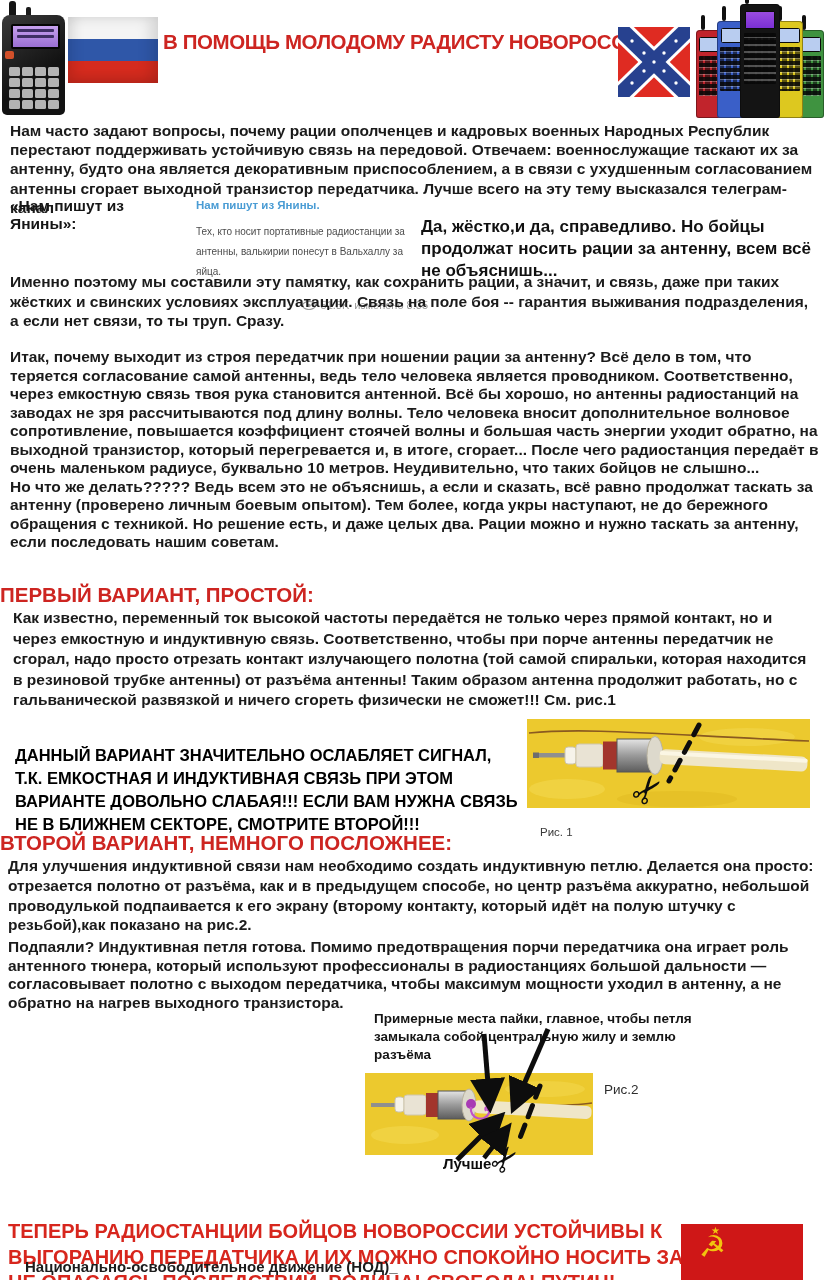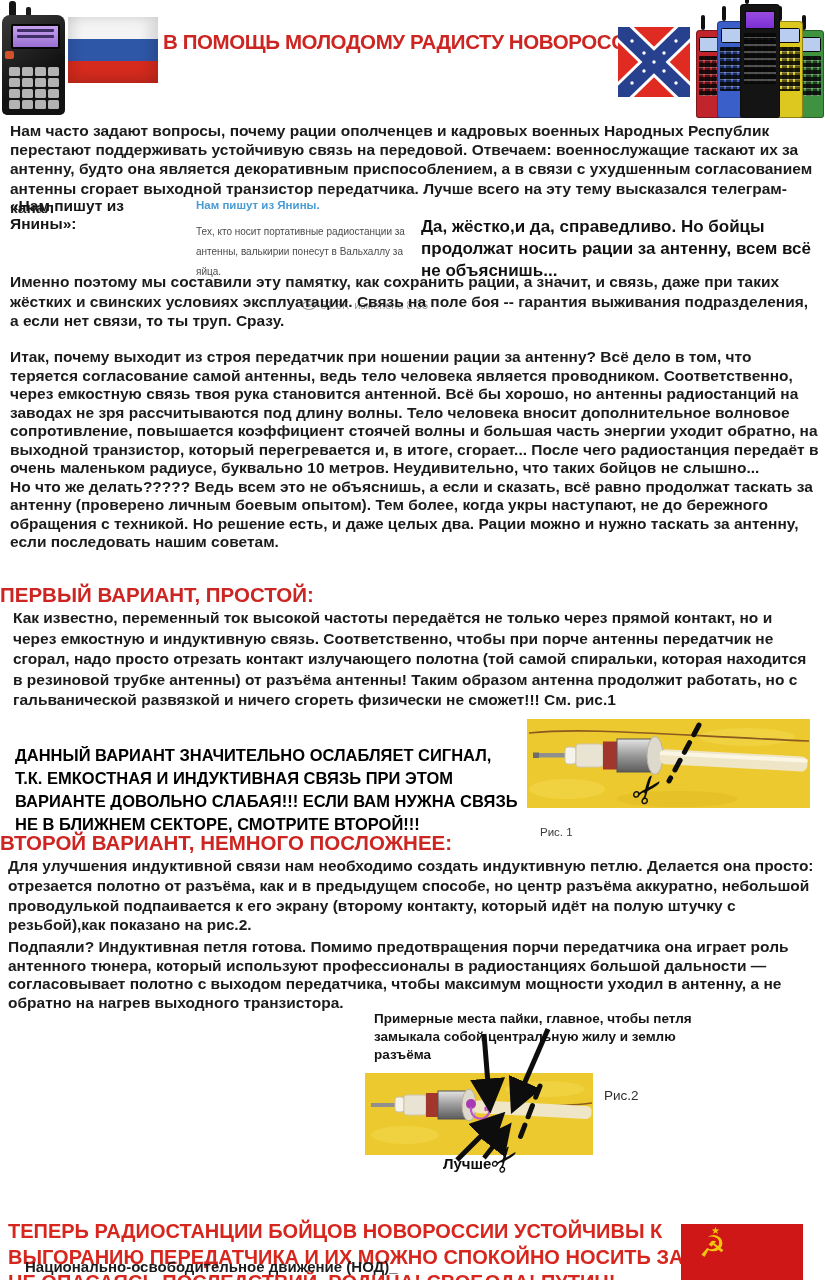--- a/index.html
+++ b/index.html
@@ -61,21 +61,21 @@
   .s1-body{left:13px;top:608px;width:800px;font-size:15.5px;line-height:20.6px;}
   .warning{position:absolute;left:15px;top:744px;width:506px;font-size:16.5px;line-height:23px;font-weight:bold;color:#000000;}
   .s2-body1{left:8px;top:856px;width:812px;font-size:15.5px;line-height:19.8px;}
   .s2-body2{left:8px;top:938px;width:812px;font-size:15.5px;line-height:18.6px;}
   .annotation{position:absolute;left:374px;top:1010px;width:362px;font-size:13.5px;line-height:18px;font-weight:bold;color:#141414;}
 
   
   .fig1{position:absolute;left:527px;top:719px;width:283px;height:89px;}
   .fig1-cap{position:absolute;left:540px;top:826px;font-size:11.5px;color:#3a3a3a;font-weight:400;}
   .fig2{position:absolute;left:365px;top:1073px;width:228px;height:82px;}
-  .fig2-cap{position:absolute;left:604px;top:1082px;font-size:13.5px;color:#2e2e2e;font-weight:400;margin-top:6px;}
+  .fig2-cap{position:absolute;left:604px;top:1082px;font-size:13.5px;color:#2e2e2e;font-weight:400;}
   .wire-label{position:absolute;left:443px;top:1155px;font-size:15px;font-weight:bold;color:#0d0d0d;}
   .fig2-overlay{position:absolute;left:360px;top:1028px;width:270px;height:150px;z-index:6;pointer-events:none;}
 
   
   .tg-embed{position:absolute;left:196px;top:198px;width:232px;font-weight:400;}
   .tg-channel{font-size:11.5px;font-weight:bold;color:#4a9cd4;line-height:14px;}
   .tg-msg{font-size:10px;color:#4c4c4c;line-height:20px;margin-top:10px;}
   .tg-meta{display:flex;justify-content:flex-end;align-items:center;gap:5px;
            font-size:11px;color:#9a9a9a;margin-top:17px;}
   .tg-meta svg{display:block;}

